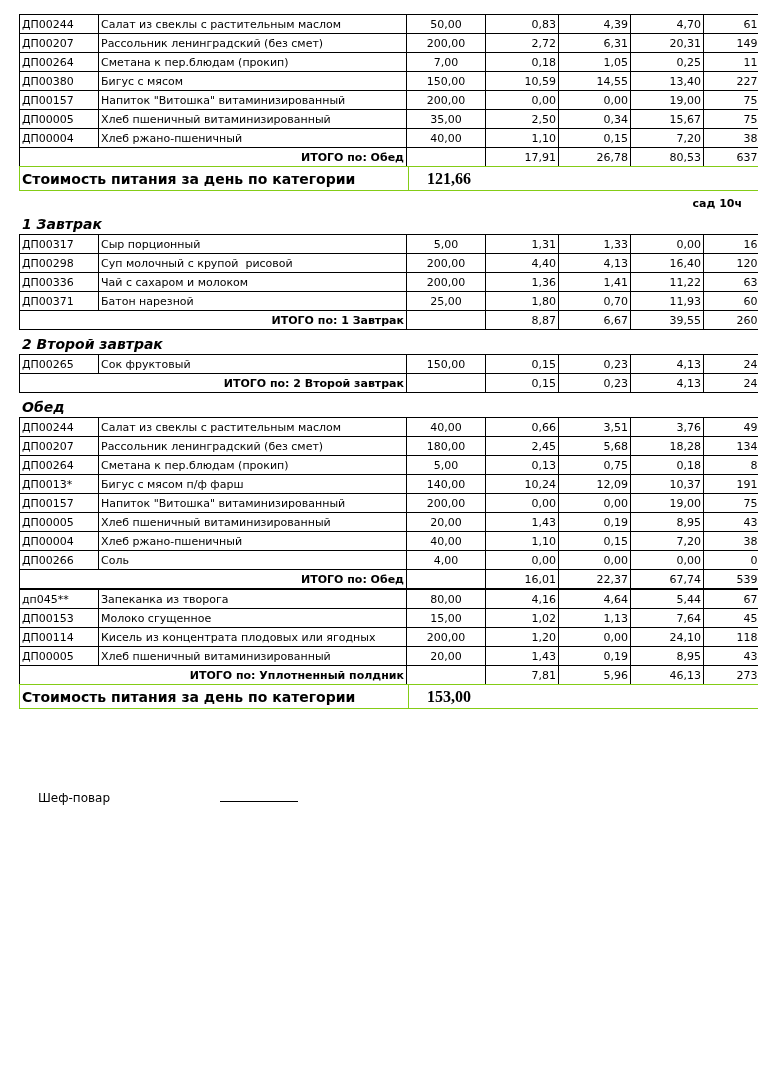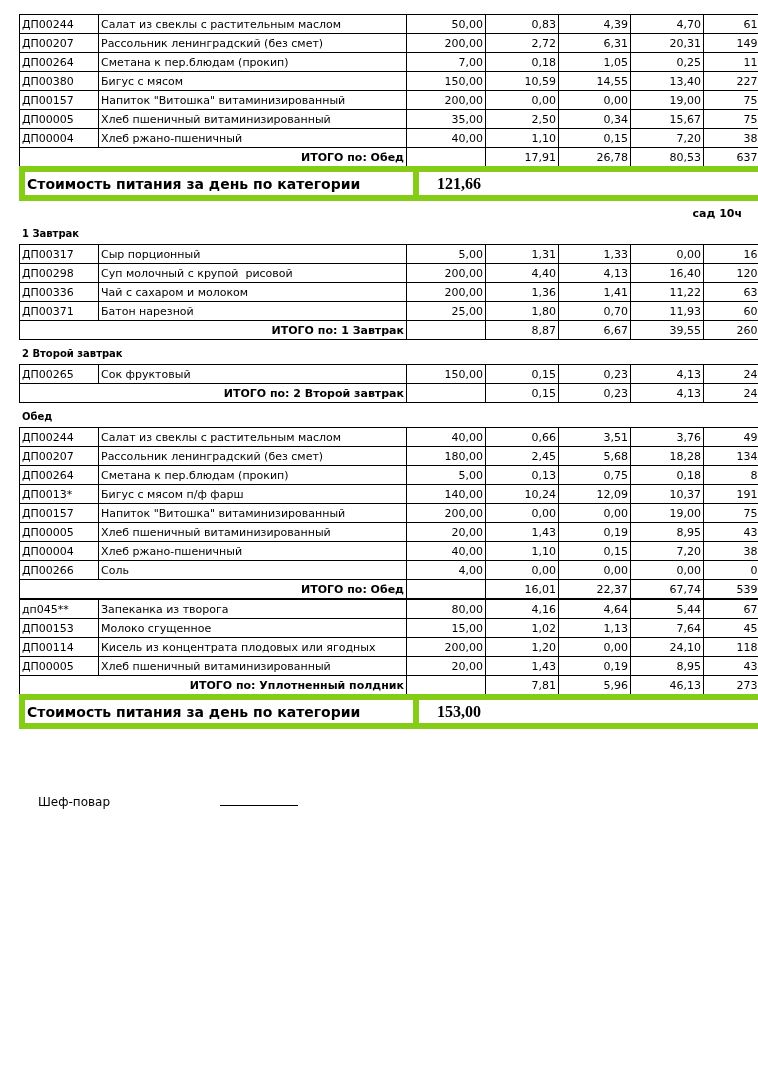--- a/index.html
+++ b/index.html
@@ -26,35 +26,35 @@
     font-size: 11px;
     line-height: 13px;
     height: 18px;
     padding: 0 2px;
     overflow: hidden;
     white-space: pre;
     vertical-align: middle;
   }
   .c-code   { width: 74px;  }
   .c-name   { width: 303px; }
-  .c-weight { width: 74px; text-align: right; }
+  .c-weight { width: 74px; text-align: center; }
   .c-n1 { width: 68px; }
   .c-n2 { width: 67px; }
   .c-n3 { width: 68px; }
   .c-n4 { width: 69px; }
   td.num { text-align: right; padding-right: 4px; }
   td.total-label { font-weight: bold; text-align: right; }
   table.day-total-table {
     border-collapse: collapse;
     table-layout: fixed;
     width: 723px;
     margin-top: -1px;
   }
   table.day-total-table td {
-    border: 6px solid #84cc16;
+    border: 1px solid #84cc16;
     height: 21px;
     vertical-align: middle;
     overflow: hidden;
     white-space: pre;
   }
   td.dt-label {
     width: 384px;
     font-weight: bold;
     font-size: 14px;
     padding: 0 2px;
@@ -69,26 +69,27 @@
   .category-note {
     width: 723px;
     text-align: right;
     font-weight: bold;
     font-size: 11px;
     line-height: 13px;
     margin-top: 6px;
   }
   .section-title {
     font-weight: bold;
-    font-size: 10px;
+    font-size: 14px;
     line-height: 14px;
     margin: 7px 0 3px 3px;
+    font-style: italic;
   }
   .signature {
-    margin-top: 64px;
+    margin-top: 80px;
     margin-left: 19px;
     font-size: 12px;
   }
   .sig-line {
     display: inline-block;
     width: 78px;
     height: 12px;
     border-bottom: 1px solid #000000;
     margin-left: 110px;
   }

